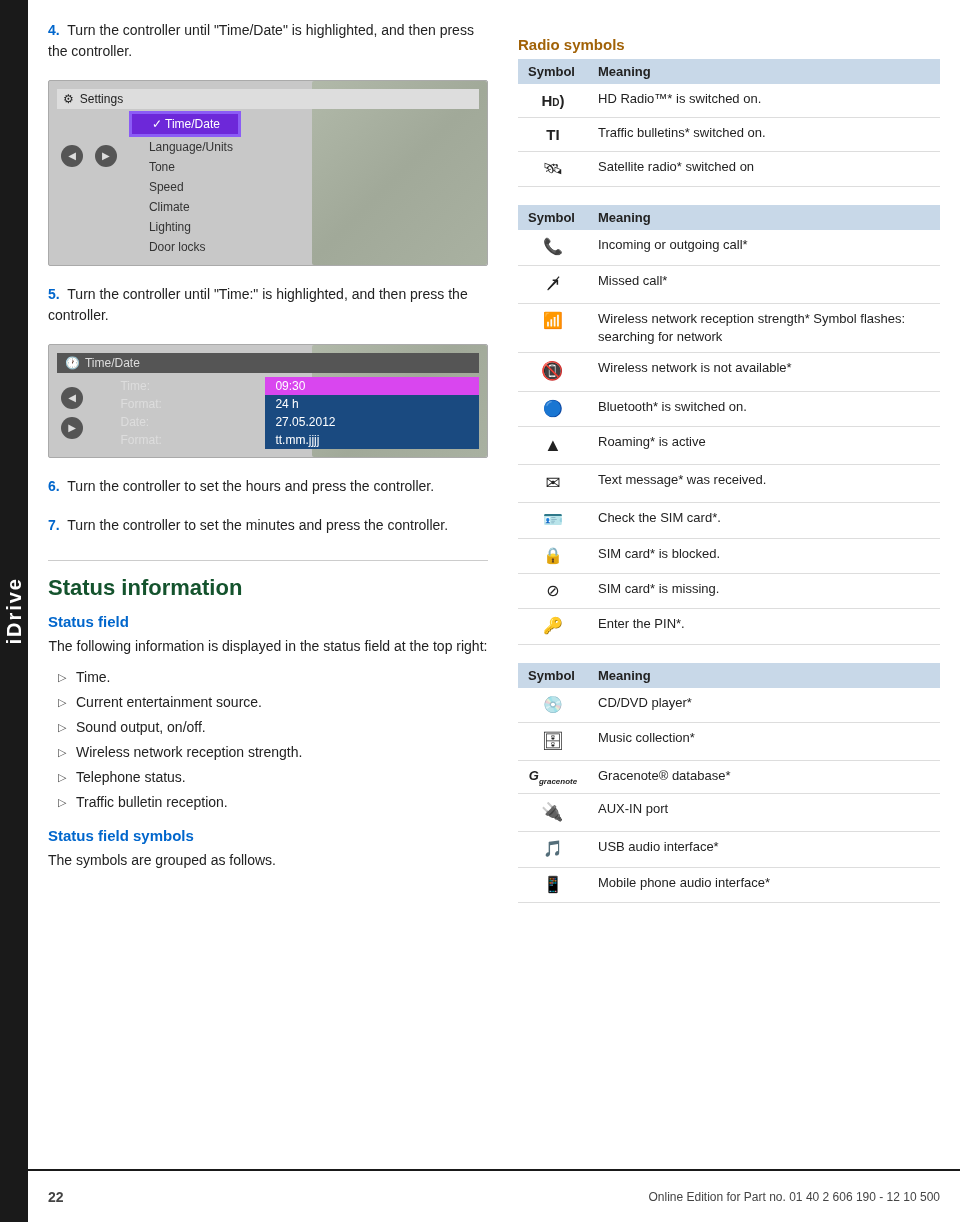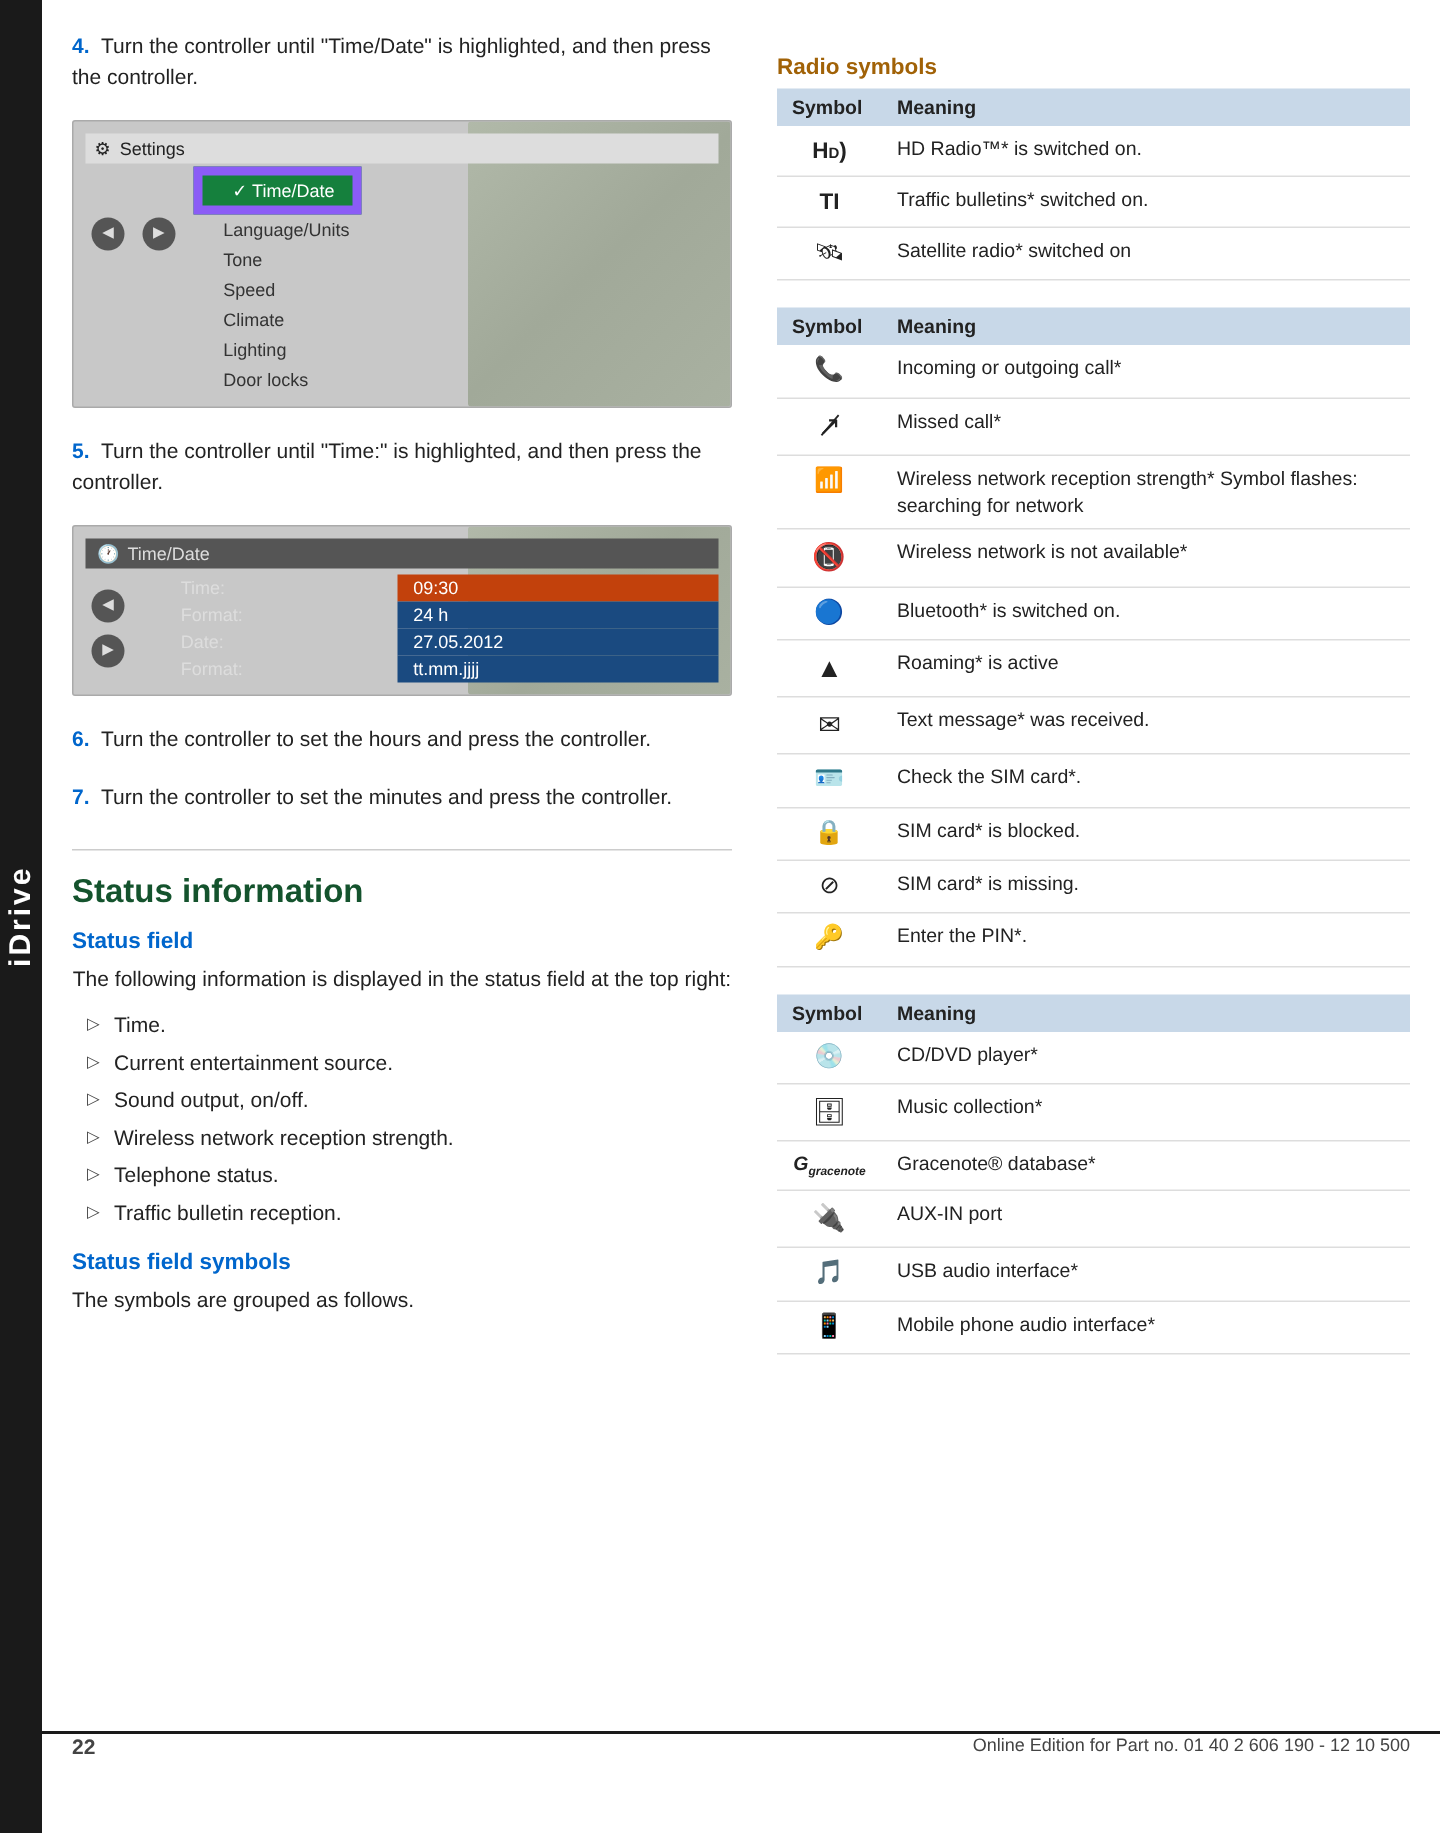--- a/index.html
+++ b/index.html
@@ -88,23 +88,23 @@
     .menu-list {
       list-style: none;
       padding: 0;
     }
     .menu-item {
       padding: 3px 8px 3px 20px;
       font-size: 12px;
       color: #333;
     }
     .menu-item.highlighted {
-      background: #15803d;
+      background: #6d28d9;
       color: #fff;
-      border: 6px solid #8b5cf6;
+      border: 3px solid #8b5cf6;
       padding: 3px 8px 3px 20px;
     }
 
     
     .td-title-bar {
       display: flex;
       align-items: center;
       gap: 5px;
       background: #555;
       color: #ddd;
@@ -120,21 +120,21 @@
       padding: 2px 8px;
       font-size: 12px;
       color: #ddd;
     }
     .td-table tr td.val-cell {
       background: #1a4a80;
       color: #fff;
       padding: 2px 10px;
     }
     .td-table tr.first-row td.val-cell {
-      background: #c2410c;
+      background: #d946ef;
     }
     .nav-button {
       display: inline-block;
       background: #555;
       color: #ddd;
       border-radius: 50%;
       width: 22px; height: 22px;
       text-align: center;
       line-height: 22px;
       font-size: 10px;
@@ -211,24 +211,24 @@
       font-weight: bold;
       margin: 16px 0 6px 0;
     }
 
     
     .footer {
       position: absolute;
       bottom: 0;
       left: 28px;
       right: 0;
-      height: 68px;
+      height: 53px;
       border-top: 2px solid #1a1a1a;
       display: flex;
-      align-items: flex-start;
+      align-items: center;
       justify-content: space-between;
       padding: 0 20px;
       font-size: 12px;
       color: #444;
     }
     .footer-page {
       font-size: 14px;
       font-weight: bold;
     }
     .screenshot-bg {

